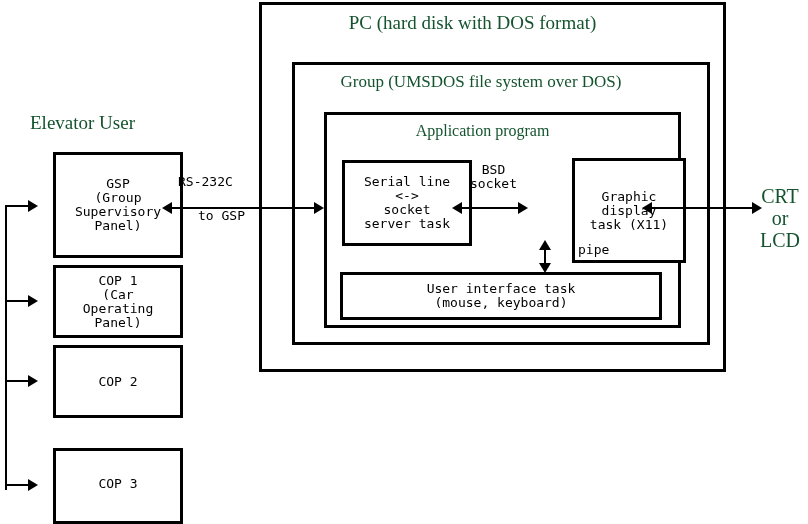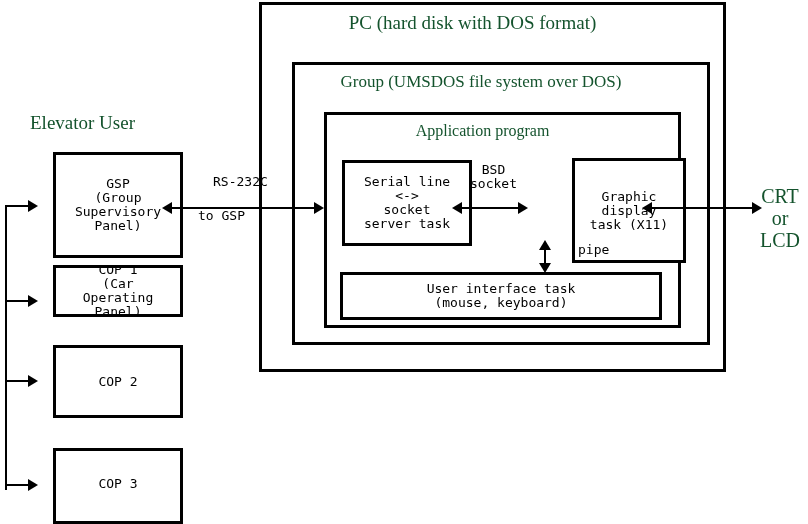--- a/index.html
+++ b/index.html
@@ -62,21 +62,21 @@
   <div class="box" style="left:304px;top:112px;width:357px;height:216px;"></div>
   <div class="toplabel serif" style="left:304px;width:357px;top:122px;font-size:16px;">Application program</div>
 
   <div class="box" style="left:33px;top:152px;width:130px;height:106px;">
     <div class="boxlabel-center mono">GSP
 (Group
 Supervisory
 Panel)</div>
   </div>
 
-  <div class="box" style="left:33px;top:265px;width:130px;height:52px;padding-left:24px;">
+  <div class="box" style="left:33px;top:265px;width:130px;height:73px;padding-left:24px;">
     <div class="boxlabel-center mono">COP 1
 (Car
 Operating
 Panel)</div>
   </div>
 
   <div class="box" style="left:33px;top:345px;width:130px;height:73px;">
     <div class="boxlabel-center mono">COP 2</div>
   </div>
 
@@ -122,21 +122,21 @@
   <svg class="arrow" style="left:5px;top:477px;" width="34" height="16">
     <line x1="0" y1="8" x2="23" y2="8" stroke="#000" stroke-width="2"></line>
     <polygon class="arrowhead" points="23,2 33,8 23,14"></polygon>
   </svg>
 
   <svg class="arrow" style="left:162px;top:200px;" width="162" height="16">
     <line x1="10" y1="8" x2="152" y2="8" stroke="#000" stroke-width="2"></line>
     <polygon class="arrowhead" points="10,2 0,8 10,14"></polygon>
     <polygon class="arrowhead" points="152,2 162,8 152,14"></polygon>
   </svg>
-  <div class="freetext mono" style="left:178px;top:175px;margin-left:35px;">RS-232C</div>
+  <div class="freetext mono" style="left:178px;top:175px;">RS-232C</div>
   <div class="freetext mono" style="left:181px;top:209px;margin-left:17px;">to GSP</div>
 
   <svg class="arrow" style="left:452px;top:200px;" width="76" height="16">
     <line x1="10" y1="8" x2="66" y2="8" stroke="#000" stroke-width="2"></line>
     <polygon class="arrowhead" points="10,2 0,8 10,14"></polygon>
     <polygon class="arrowhead" points="66,2 76,8 66,14"></polygon>
   </svg>
   <div class="freetext mono" style="left:470px;top:163px;text-align:center;">BSD
 socket</div>
 

